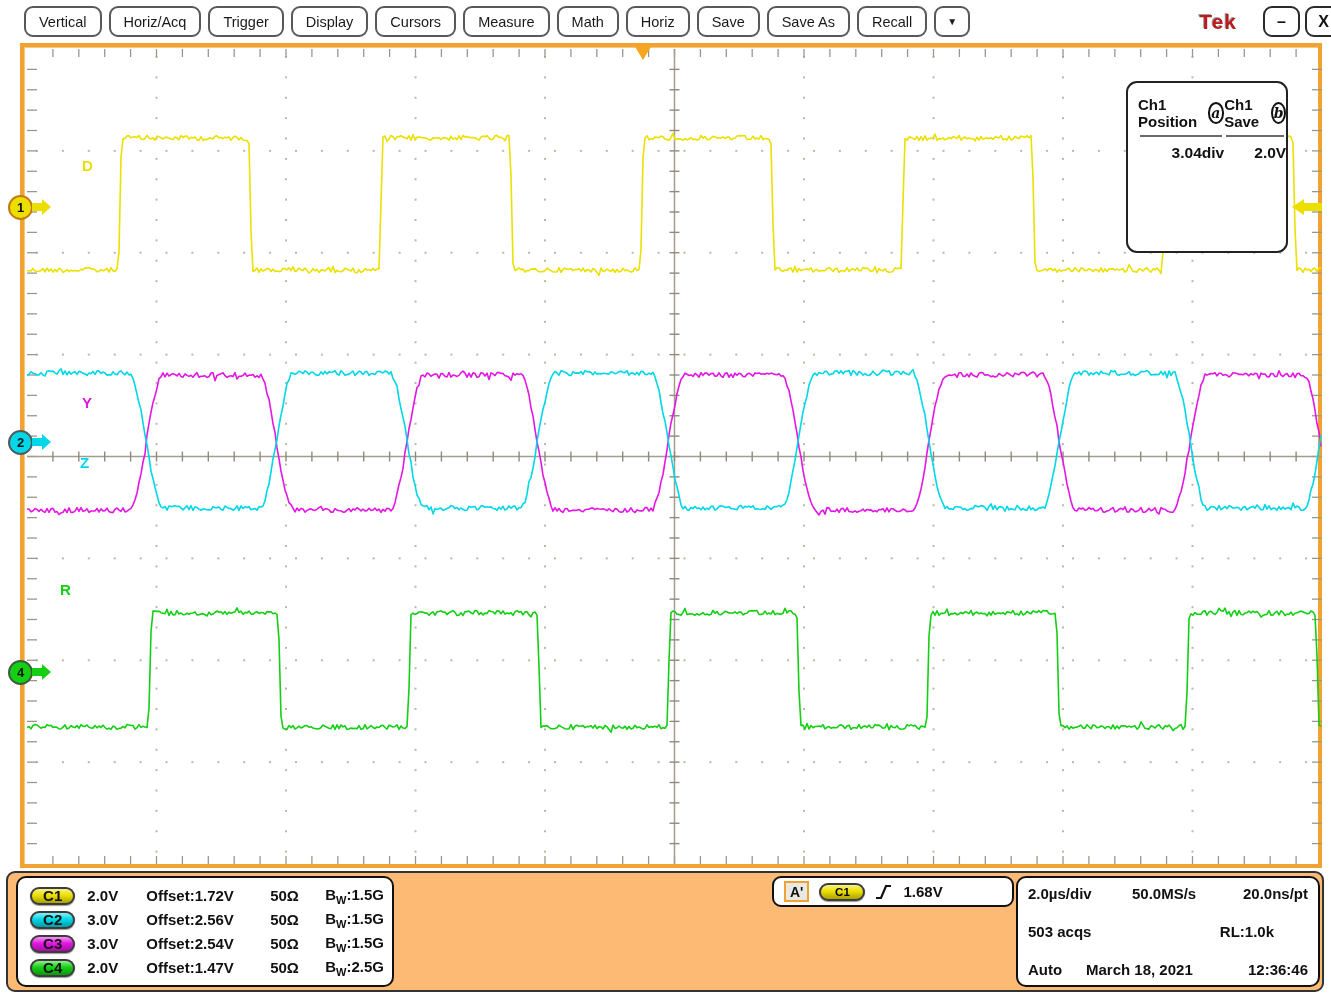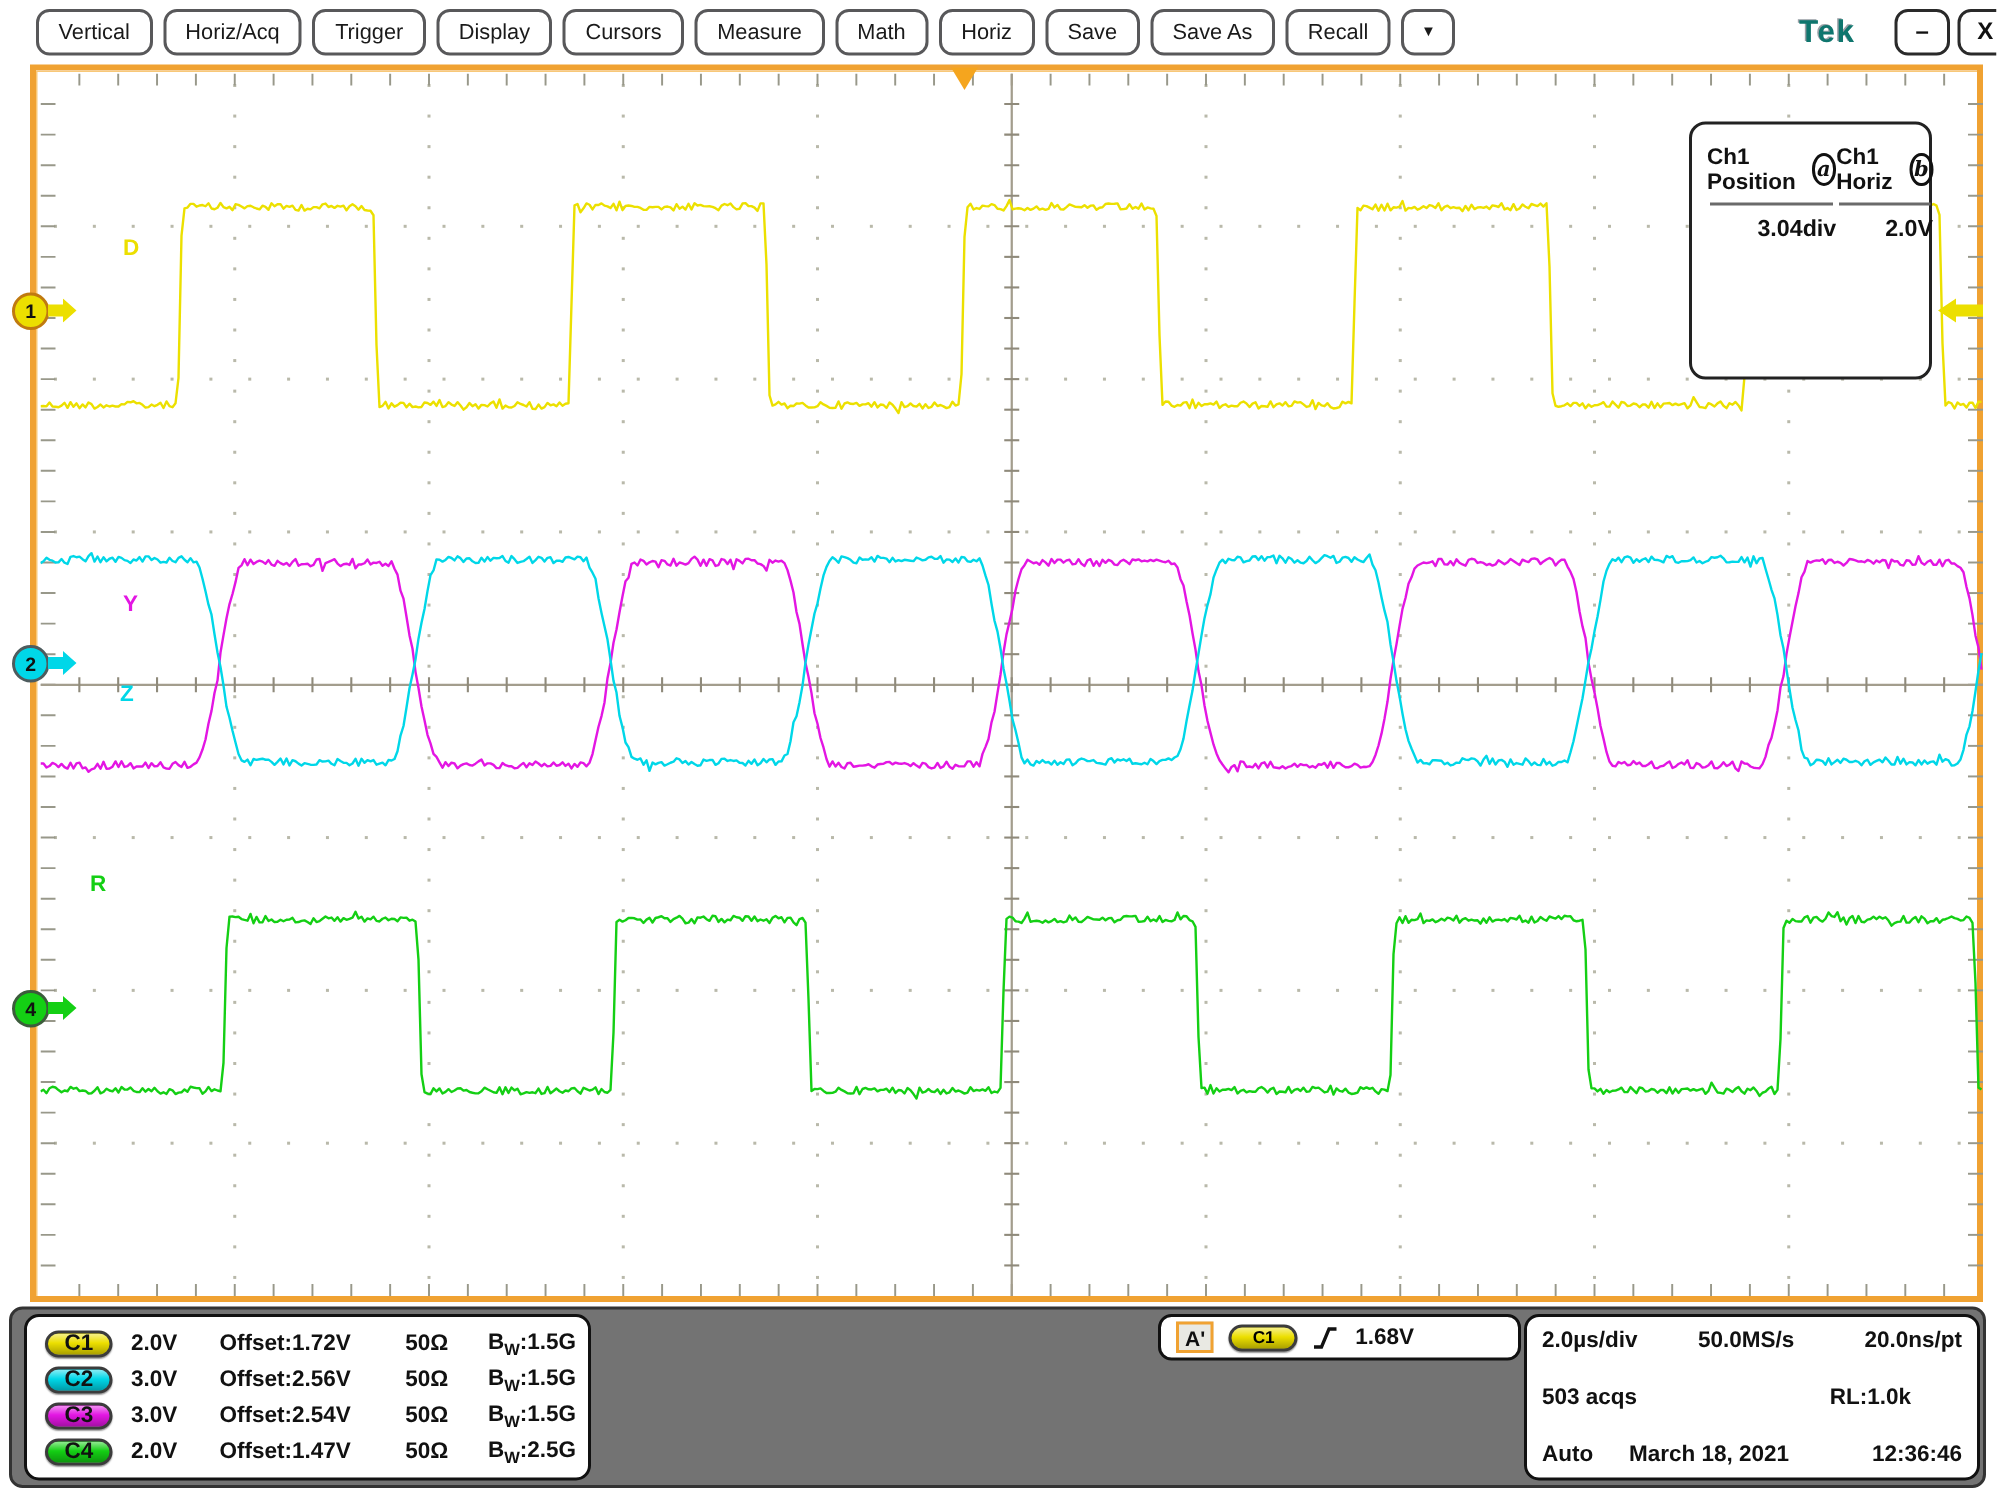--- a/index.html
+++ b/index.html
@@ -5,21 +5,21 @@
   * { box-sizing: border-box; margin: 0; padding: 0; }
   html,body { background:#fff; }
   body { font-family: "Liberation Sans", sans-serif; }
   .app { position:relative; width:1331px; height:999px; background:#fff; overflow:hidden; }
 
   
   .menubar { position:absolute; left:16px; top:0; width:1331px; height:43px; display:flex; align-items:center; padding-left:8px; background:#fff;border-radius:15px; }
   .menu-btn { height:31px; padding:0 13px; margin-right:7px; background:#fff; border:2px solid #58585a; border-radius:9px; font-family:"Liberation Sans",sans-serif; font-size:14.5px; color:#1a1a1a; cursor:pointer; white-space:nowrap; }
   .menu-btn.dd { width:36px; padding:0; font-size:10px; font-weight:bold; }
   .menubar .spacer { flex:1; }
-  .tek-logo { font-size:21px; font-weight:bold; color:#0f766e; letter-spacing:1px; text-shadow:-1px -1px 0 #9aa0a6, 1px 1px 0 #ffffff; margin-right:26px; }
+  .tek-logo { font-size:21px; font-weight:bold; color:#b91c1c; letter-spacing:1px; text-shadow:-1px -1px 0 #9aa0a6, 1px 1px 0 #ffffff; margin-right:26px; }
   .win-btn { width:37px; height:31px; border:2.5px solid #2a2a2a; border-radius:9px; background:#fff; font-weight:bold; font-size:16px; color:#111; margin-right:5px; cursor:pointer; }
 
   
   .graticule { position:absolute; left:20px; top:43px; width:1302px; height:825px; border:4px solid #f0a232; background:#fff; box-shadow: inset 1px 1px 0 #f8c878; }
   #wave-svg { position:absolute; left:3px; top:2px; }
   .wave-label { position:absolute; font-size:15px; font-weight:bold; }
 
   .marker { position:absolute; left:-16px; width:48px; height:26px; display:flex; align-items:center; cursor:pointer; }
   .marker-dot { width:25px; height:25px; border-radius:50%; display:flex; align-items:center; justify-content:center; font-size:13px; font-weight:bold; color:#111; }
   .m1 .marker-dot { border:2.5px solid #c07a10; }
@@ -30,21 +30,21 @@
   .trig-top-marker { position:absolute; left:610px; top:-2px; width:0; height:0; border-left:9px solid transparent; border-right:9px solid transparent; border-top:15px solid #f5a51e; cursor:pointer; }
   .trig-level-arrow { position:absolute; left:1268px; top:151px; cursor:pointer; }
 
   .info-box { position:absolute; left:1102px; top:34px; width:162px; height:172px; background:#fff; border:2.5px solid #222; border-radius:11px; padding:13px 10px 12px; display:flex; flex-direction:row; justify-content:space-between; z-index:5; }
   .ib-label-row { display:flex; align-items:center; justify-content:flex-end; gap:5px; font-size:15px; font-weight:bold; color:#111; }
   .knob { width:22px; height:22px; border:2px solid #111; border-radius:50%; display:inline-flex; align-items:center; justify-content:center; font:italic bold 14px "DejaVu Serif", serif; }
   .ib-divider { border-top:2px solid #6a6a6a; margin:5px 2px 7px; }
   .ib-value { text-align:right; font-size:15.5px; font-weight:bold; color:#111; }
 
   
-  .bottom-bar { position:absolute; left:6px; top:871px; width:1318px; height:121px; background:#737373; border:2.5px solid #333; border-radius:9px; }
+  .bottom-bar { position:absolute; left:6px; top:871px; width:1318px; height:121px; background:#fdba74; border:2.5px solid #333; border-radius:9px; }
   .ch-box { position:absolute; left:8px; top:3px; width:378px; height:111px; border:2px solid #111; border-radius:10px; background:#fff; padding:6px 8px 6px 12px; display:flex; flex-direction:column; justify-content:space-between; }
   .ch-row { display:flex; align-items:center; height:23px; cursor:pointer; }
   .pill { width:46px; height:18px; border-radius:10px; border:2px solid #3c3c3c; display:flex; align-items:center; justify-content:center; font-size:11.5px; font-weight:bold; color:#000; background-image:linear-gradient(rgba(255,255,255,.55), rgba(255,255,255,0) 45%, rgba(0,0,0,.28)); box-shadow:0 1px 1px rgba(0,0,0,.4); cursor:pointer; }
   .ch-scale { width:60px; margin-left:12px; }
   .ch-offset { width:126px; }
   .ch-term { width:56px; }
   .ch-row span, .ch-bw { font-size:15px; font-weight:bold; color:#111; }
   .ch-bw sub { font-size:11px; }
 
   .trig-box { position:absolute; left:764px; top:3px; width:242px; height:31px; border:2px solid #111; border-radius:9px; background:#fff; display:flex; align-items:center; gap:10px; padding:0 10px; cursor:pointer; }
@@ -1007,21 +1007,21 @@
       <div>
         <div class="ib-label-row">
           <span>Ch1 Position</span>
           <span class="knob">a</span>
         </div>
         <div class="ib-divider"></div>
         <div class="ib-value">3.04div</div>
       </div>
       <div>
         <div class="ib-label-row">
-          <span>Ch1 Horiz</span>
+          <span>Ch1 Save</span>
           <span class="knob">b</span>
         </div>
         <div class="ib-divider"></div>
         <div class="ib-value">2.0V</div>
       </div>
     </div>
   </div>
 
   <div class="bottom-bar">
 

